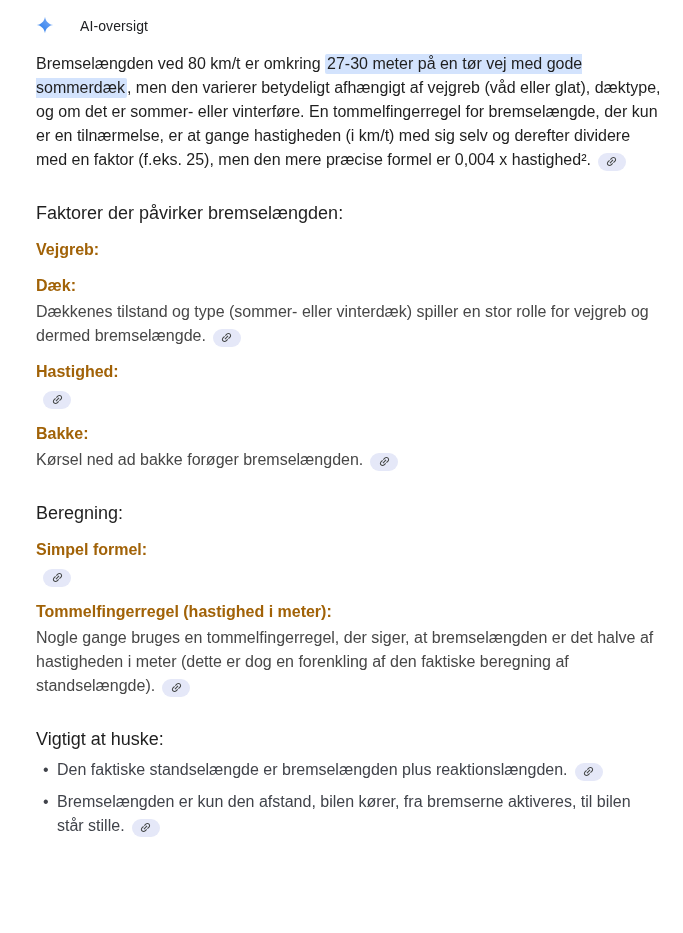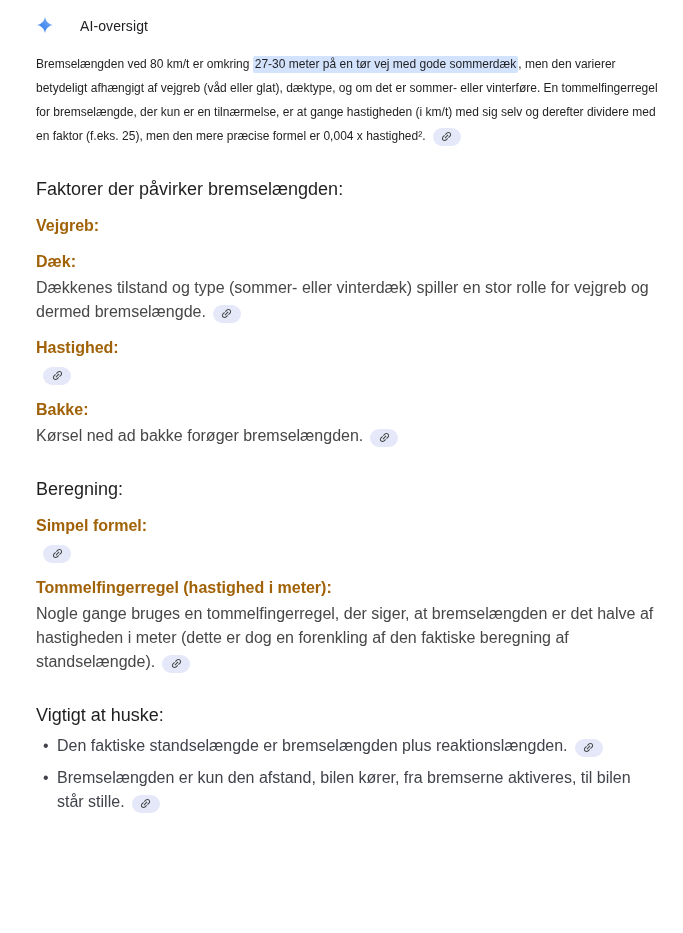--- a/index.html
+++ b/index.html
@@ -30,21 +30,21 @@
     font-size: 14px;
     color: #202124;
     letter-spacing: 0.1px;
   }
   .sparkle {
     width: 18px;
     height: 18px;
     display: inline-flex;
   }
   p.intro {
-    font-size: 12px;
+    font-size: 16px;
     line-height: 24px;
     color: #1f1f1f;
     margin: 18px 0 0 0;
     max-width: 634px;
   }
   .hl {
     background: #d3e3fd;
     border-radius: 2px;
     padding: 1px 2px 2px 2px;
   }

